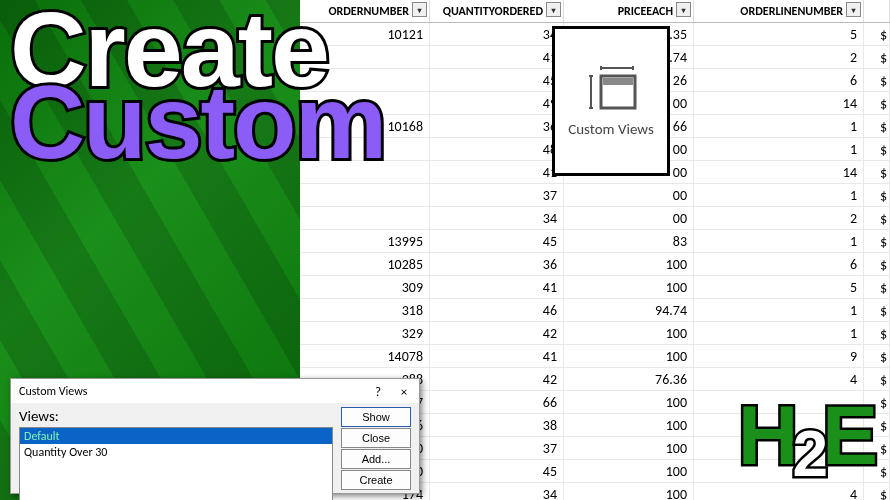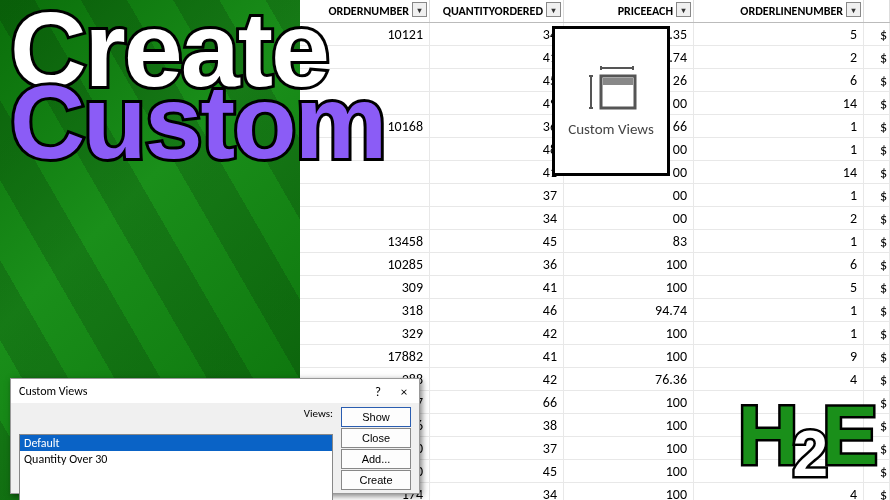--- a/index.html
+++ b/index.html
@@ -38,24 +38,24 @@
 .title div { line-height: 1; }
 
 
 .dialog { position: absolute; left: 10px; top: 378px; width: 410px; height: 116px; background: #f0f0f0; border: 1px solid #999; box-shadow: 2px 2px 6px rgba(0,0,0,0.5); z-index: 7; font-size: 12px; }
 .dlg-title { display: flex; align-items: center; justify-content: space-between; padding: 3px 2px 3px 8px; background: #fff; }
 .dlg-title .txt { font-size: 12px; }
 .dlg-title .btns { display: flex; gap: 0; }
 .dlg-title .btn { width: 26px; height: 18px; display: flex; align-items: center; justify-content: center; font-size: 13px; cursor: pointer; }
 .dlg-body { display: flex; padding: 4px 8px 8px 8px; gap: 8px; }
 .dlg-left { flex: 1; }
-.dlg-left .lbl { font-size: 11px; margin-bottom: 14px; text-align: right; }
+.dlg-left .lbl { font-size: 15px; margin-bottom: 2px; }
 .dlg-list { border: 1px solid #888; background: #fff; height: 76px; overflow: auto; }
 .dlg-list .item { padding: 1px 4px; font-size: 12px; cursor: pointer; }
-.dlg-list .item.sel { background: #0a63c6; color: #ffffff; }
+.dlg-list .item.sel { background: #0a63c6; color: #86efac; }
 .dlg-btns { display: flex; flex-direction: column; gap: 1px; width: 70px; }
 .dlg-btns button { height: 20px; font-size: 11px; border: 1px solid #888; background: #fdfdfd; cursor: pointer; }
 .dlg-btns button.def { border: 1.5px solid #2a5db0; }
 
 
 .logo { position: absolute; right: 18px; bottom: 16px; z-index: 6; font-family: Arial Black, Arial, sans-serif; font-weight: 900; font-size: 84px; letter-spacing: -6px; }
 .logo .h { color: #1a8f1a; -webkit-text-stroke: 5px #000; paint-order: stroke fill; }
 .logo .n { color: #fff; -webkit-text-stroke: 5px #000; paint-order: stroke fill; font-size: 64px; position: relative; top: 12px; }
 .logo .e { color: #1a8f1a; -webkit-text-stroke: 5px #000; paint-order: stroke fill; }
 </style>
@@ -142,21 +142,21 @@
         <div class="cell hc5 last">$</div>
       </div>
       <div class="row">
         <div class="cell hc1"></div>
         <div class="cell hc2">34</div>
         <div class="cell hc3">00</div>
         <div class="cell hc4">2</div>
         <div class="cell hc5 last">$</div>
       </div>
       <div class="row">
-        <div class="cell hc1">13458</div>
+        <div class="cell hc1">13995</div>
         <div class="cell hc2">45</div>
         <div class="cell hc3">83</div>
         <div class="cell hc4">1</div>
         <div class="cell hc5 last">$</div>
       </div>
       <div class="row">
         <div class="cell hc1">10285</div>
         <div class="cell hc2">36</div>
         <div class="cell hc3">100</div>
         <div class="cell hc4">6</div>
@@ -177,21 +177,21 @@
         <div class="cell hc5 last">$</div>
       </div>
       <div class="row">
         <div class="cell hc1">329</div>
         <div class="cell hc2">42</div>
         <div class="cell hc3">100</div>
         <div class="cell hc4">1</div>
         <div class="cell hc5 last">$</div>
       </div>
       <div class="row">
-        <div class="cell hc1">17882</div>
+        <div class="cell hc1">14078</div>
         <div class="cell hc2">41</div>
         <div class="cell hc3">100</div>
         <div class="cell hc4">9</div>
         <div class="cell hc5 last">$</div>
       </div>
       <div class="row">
         <div class="cell hc1">388</div>
         <div class="cell hc2">42</div>
         <div class="cell hc3">76.36</div>
         <div class="cell hc4">4</div>

